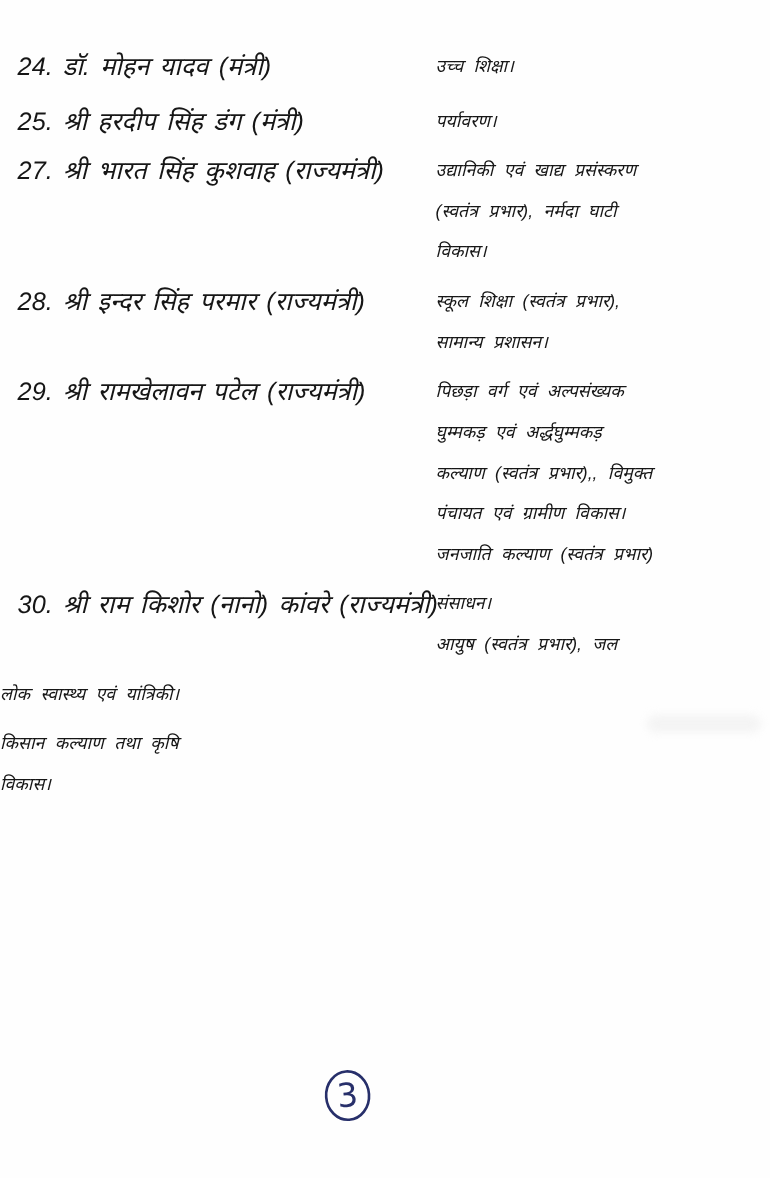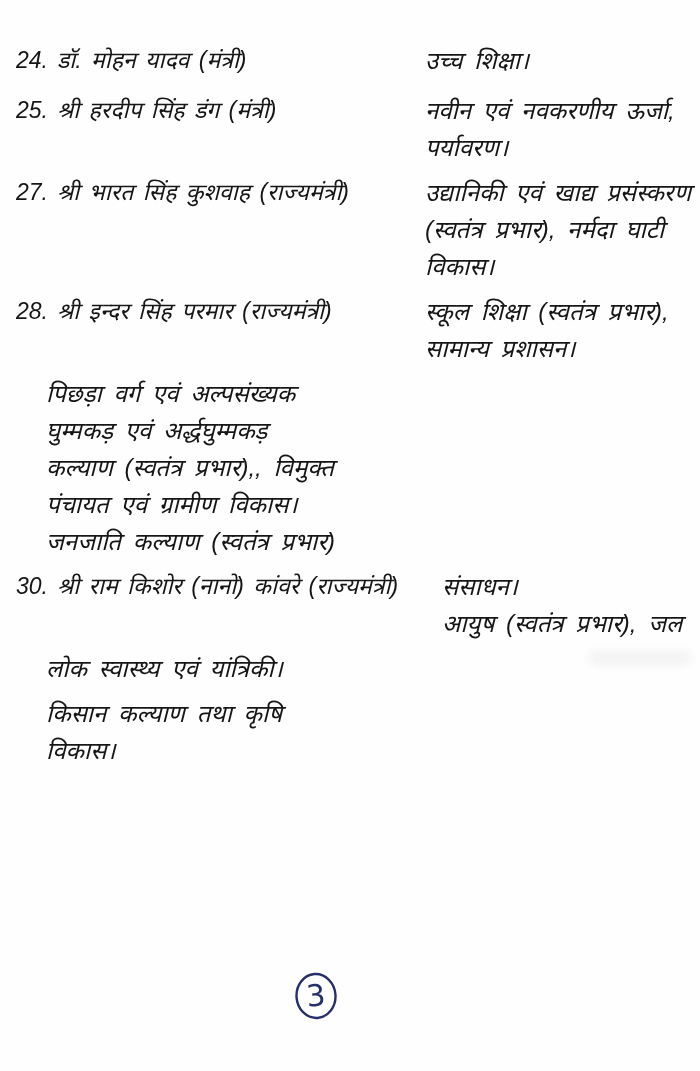--- a/index.html
+++ b/index.html
@@ -40,25 +40,24 @@
     white-space: nowrap;
     word-spacing: 3px;
     font-weight: 500;
   }
   .entry-num {
     display: inline-block;
     margin-right: 9px;
   }
   .cell-right {
     width: 288px;
-    font-size: 24px;
+    font-size: 16px;
     line-height: 37px;
     word-spacing: 5px;
     font-weight: 500;
-    margin-left: 46px;
   }
   .pline {
     white-space: nowrap;
   }
   .page-number-wrap {
     position: absolute;
     left: 288px;
     top: 968px;
     width: 56px;
     height: 56px;
@@ -88,21 +87,20 @@
     <div class="cell-right">
           <div class="pline">उच्च शिक्षा।</div>
         </div>
   </div>
 
   <div class="entry">
     <div class="cell-left">
       <span class="entry-num">25.</span><span class="minister-name">श्री हरदीप सिंह डंग (मंत्री)</span>
     </div>
     <div class="cell-right">
-          <div class="pline">नवीन एवं नवकरणीय ऊर्जा,</div>
           <div class="pline">पर्यावरण।</div>
         </div>
   </div>
 
 
   <div class="entry">
     <div class="cell-left">
       <span class="entry-num">27.</span><span class="minister-name">श्री भारत सिंह कुशवाह (राज्यमंत्री)</span>
     </div>
     <div class="cell-right">
@@ -116,20 +114,23 @@
     <div class="cell-left">
       <span class="entry-num">28.</span><span class="minister-name">श्री इन्दर सिंह परमार (राज्यमंत्री)</span>
     </div>
     <div class="cell-right">
           <div class="pline">स्कूल शिक्षा (स्वतंत्र प्रभार),</div>
           <div class="pline">सामान्य प्रशासन।</div>
         </div>
   </div>
 
   <div class="entry">
+    <div class="cell-left">
+      <span class="entry-num">29.</span><span class="minister-name">श्री रामखेलावन पटेल (राज्यमंत्री)</span>
+    </div>
     <div class="cell-right">
           <div class="pline">पिछड़ा वर्ग एवं अल्पसंख्यक</div>
           <div class="pline">घुम्मकड़ एवं अर्द्धघुम्मकड़</div>
           <div class="pline">कल्याण (स्वतंत्र प्रभार),, विमुक्त</div>
           <div class="pline">पंचायत एवं ग्रामीण विकास।</div>
           <div class="pline">जनजाति कल्याण (स्वतंत्र प्रभार)</div>
         </div>
   </div>
 
   <div class="entry">

